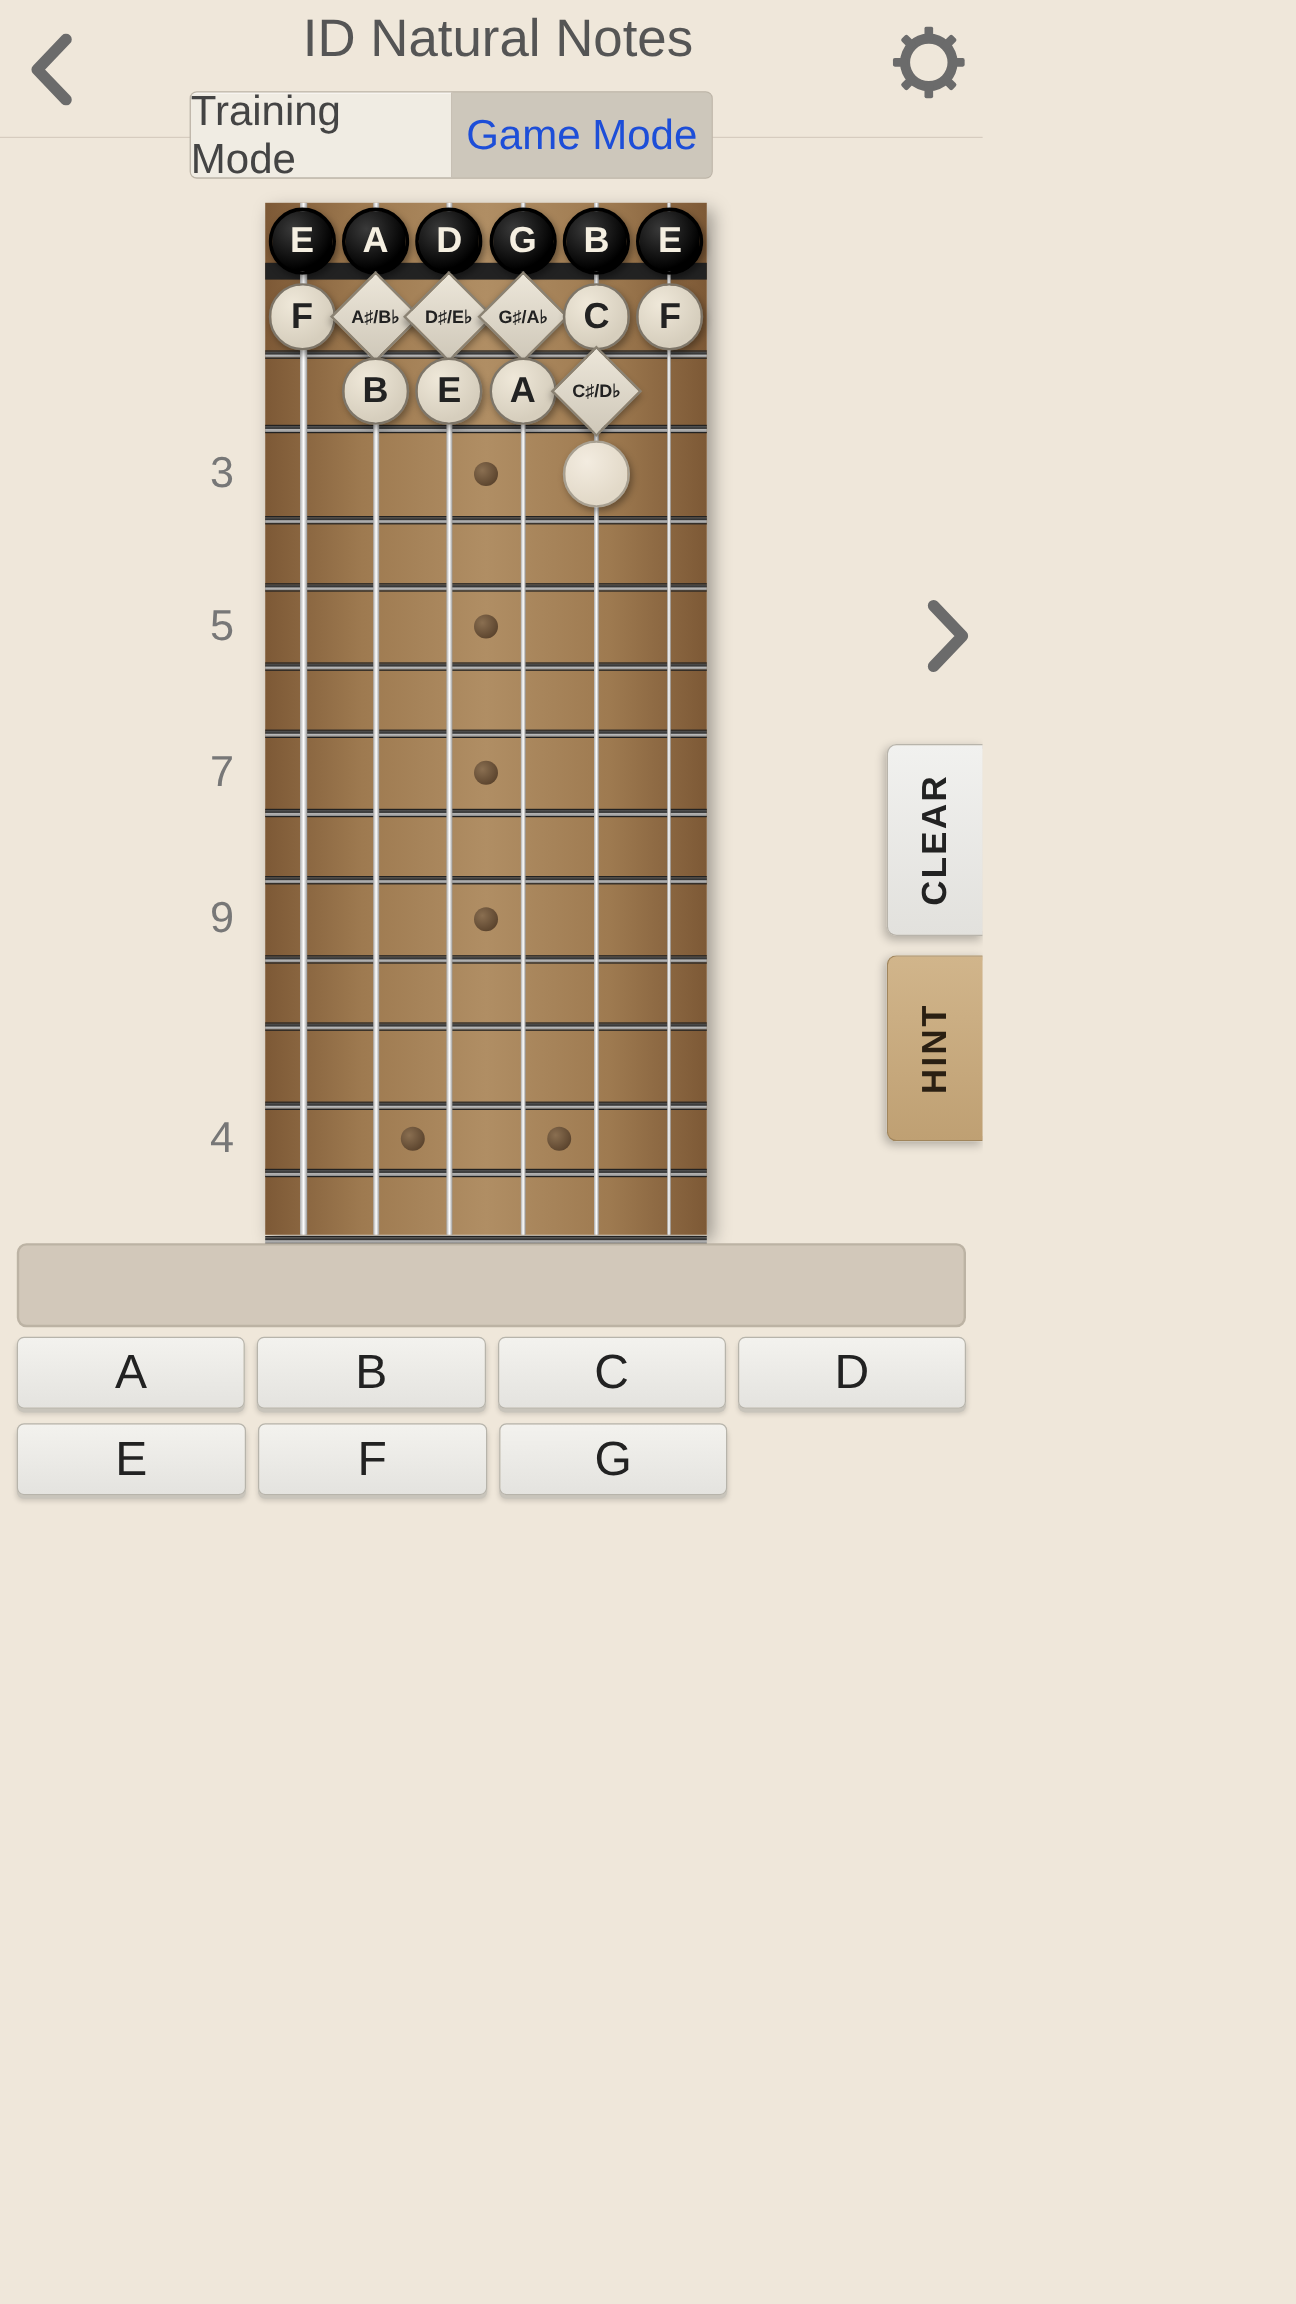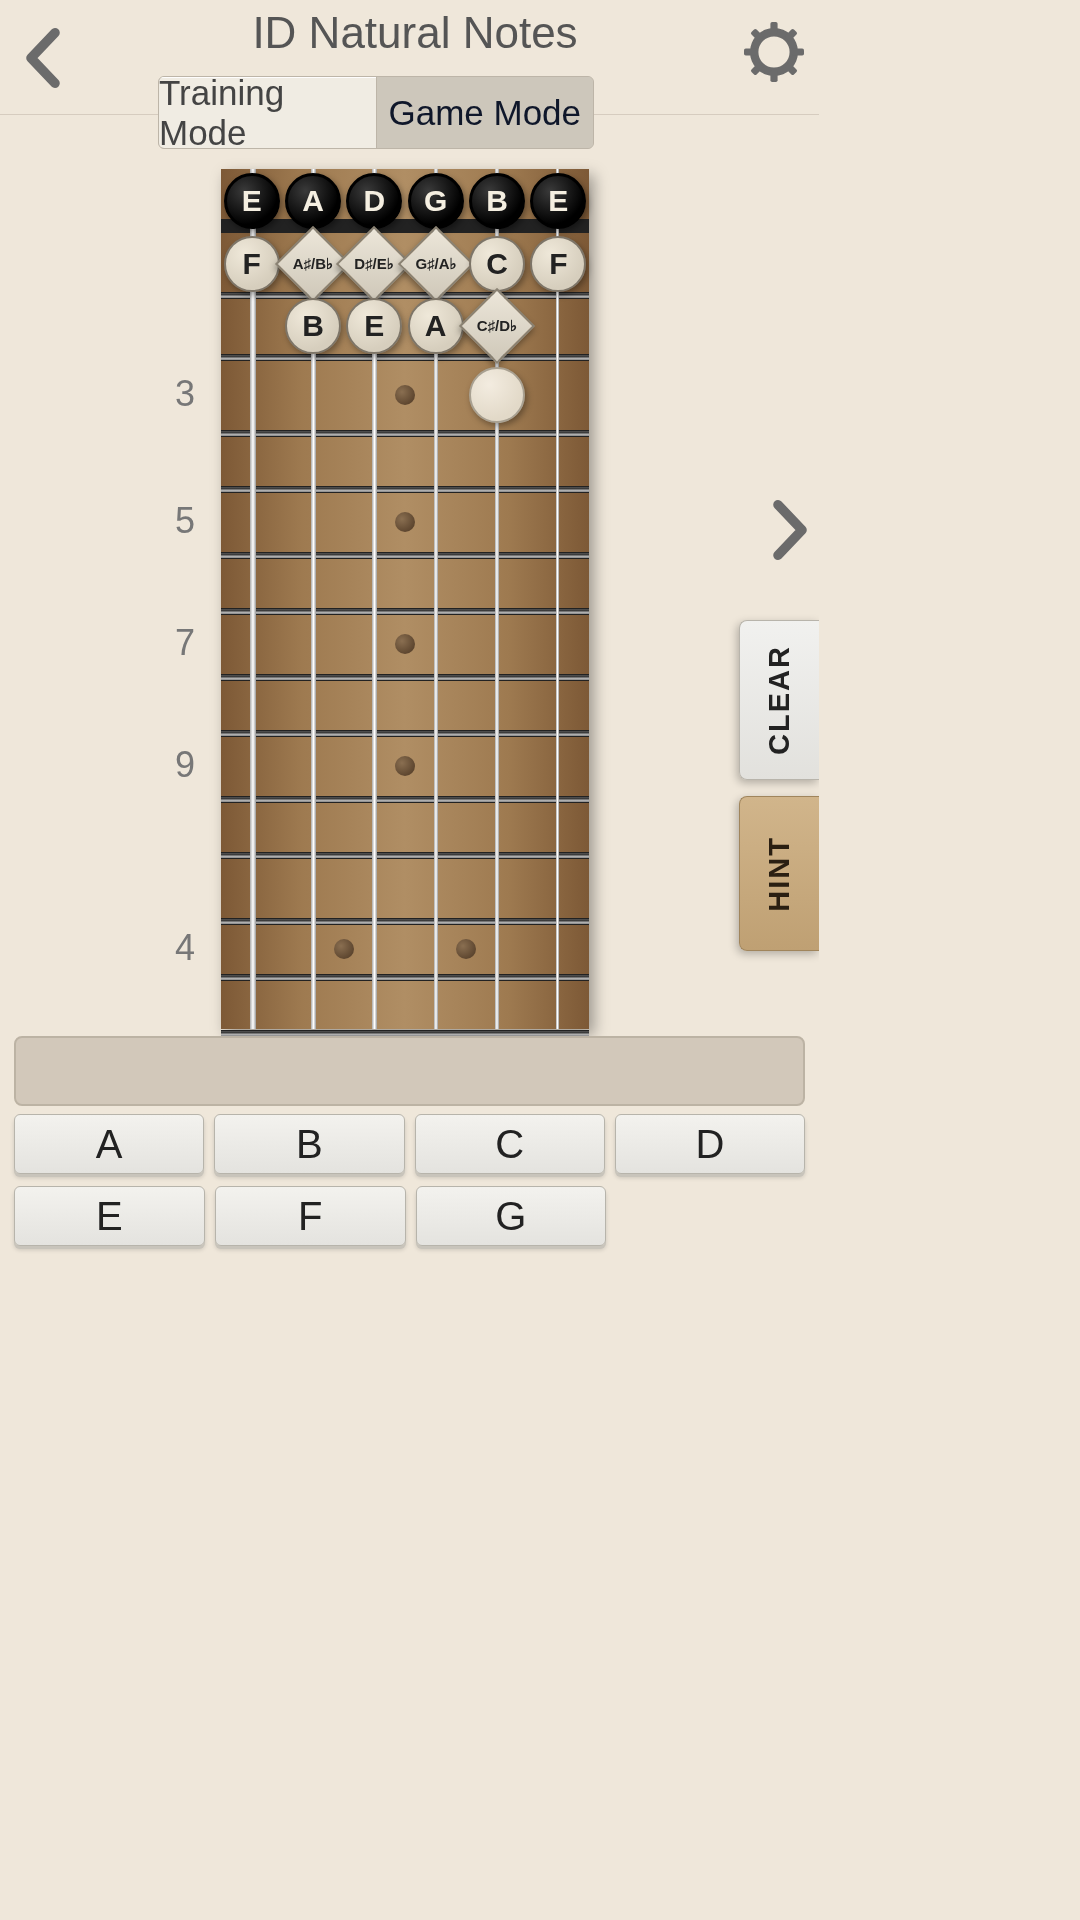--- a/index.html
+++ b/index.html
@@ -58,21 +58,21 @@
   color: #444;
   cursor: pointer;
 }
 .mode-btn.active {
   background: #f0ece3;
   border-right: 1px solid #bdb5a8;
   box-shadow: inset 0 1px 0 rgba(255,255,255,.9), 0 1px 2px rgba(0,0,0,.15);
 }
 .mode-btn.inactive {
   background: #cdc7bb;
-  color: #0f172a;
+  color: #1d4ed8;
   text-align: right;
 }
 
 
 .fb-wrap {
   position: absolute;
   left: 0; right: 0;
   top: 149px;
   height: 880px;
 }

